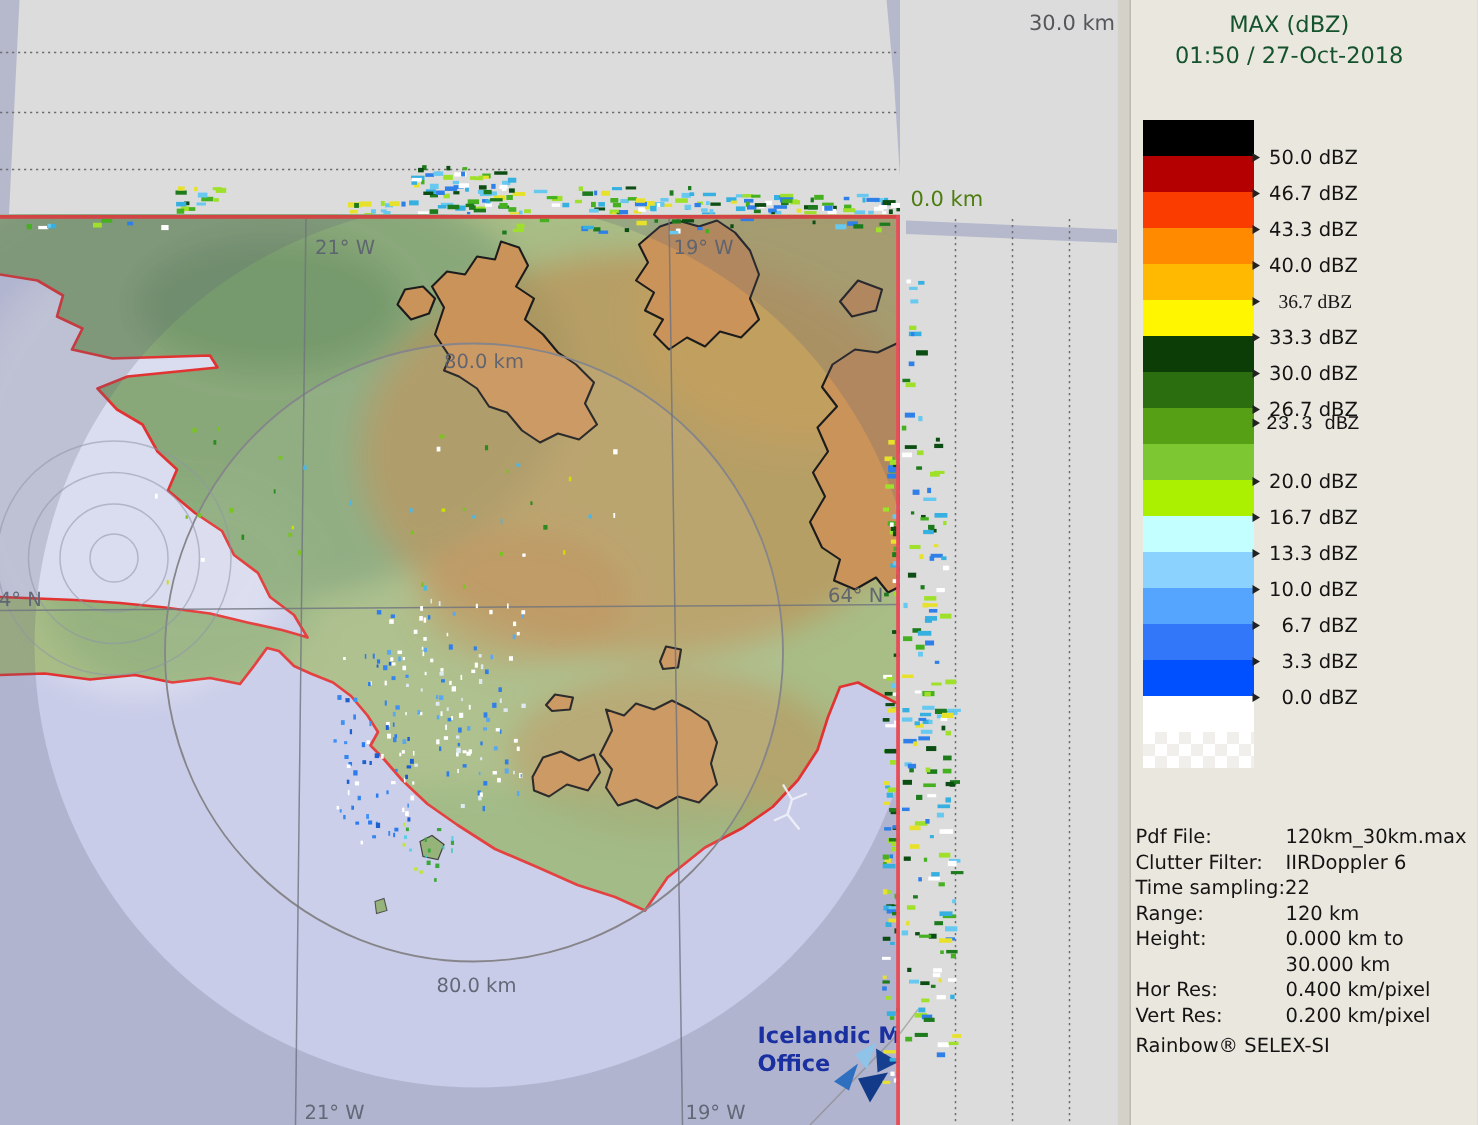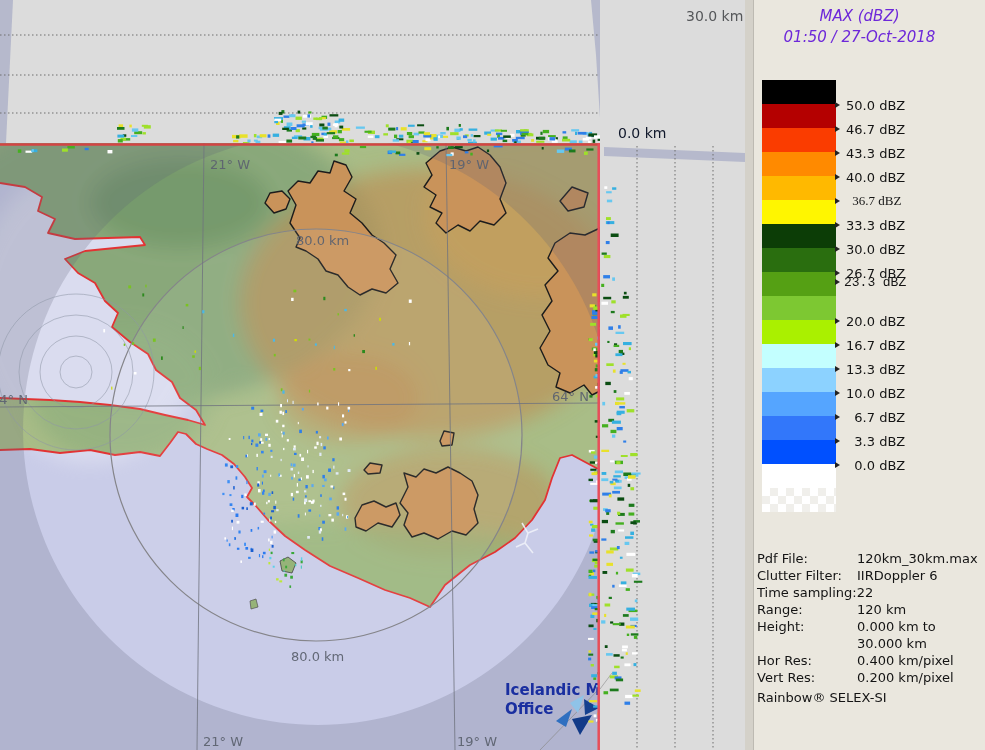--- a/index.html
+++ b/index.html
@@ -2,27 +2,27 @@
 <html><head>
 <meta charset="utf-8">
 <style>
   html,body{margin:0;padding:0;background:#dcdcdc;}
   #app{position:relative;width:985px;height:750px;overflow:hidden;
        font-family:"DejaVu Sans","Liberation Sans",sans-serif;background:#dcdcdc;}
   
   #top-panel{position:absolute;left:0;top:0;width:600px;height:143px;background:#dcdcdc;}
   #right-panel{position:absolute;left:600px;top:0;width:145px;height:750px;background:#dcdcdc;}
   #profile-top-label{position:absolute;left:86px;top:8px;font-size:14px;color:#55575a;}
-  #profile-bottom-label{position:absolute;left:18px;top:125px;font-size:14px;color:#0f172a;}
+  #profile-bottom-label{position:absolute;left:7px;top:125px;font-size:14px;color:#4d7c0f;}
   
   #map-wrap{position:absolute;left:0;top:143px;width:504px;height:607px;}
   
   #sidebar{position:absolute;left:745px;top:0;width:240px;height:750px;background:#eae7de;}
   #sidebar-strip{position:absolute;left:0;top:0;width:8px;height:750px;background:#d4d1c9;border-right:1px solid #bdbab2;}
-  #sb-header{position:absolute;left:9px;top:6px;width:211px;text-align:center;color:#6d28d9;font-style:italic;}
+  #sb-header{position:absolute;left:9px;top:6px;width:211px;text-align:center;color:#14532d;}
   #sb-header div{font-size:15px;line-height:21px;}
   #scale-swatches{position:absolute;left:17px;top:80px;width:74px;}
   .swatch{width:74px;height:24px;}
   .swatch-white{width:74px;height:24px;background:#ffffff;}
   .swatch-checker{width:74px;height:24px;
      background:conic-gradient(#f0efeb 25%,#ffffff 0 50%,#f0efeb 0 75%,#ffffff 0) 0 0/16px 16px;}
   .scale-label{position:absolute;left:90px;height:16px;font-size:13px;color:#141414;white-space:nowrap;display:flex;align-items:center;}
   .lvl-arrow{width:0;height:0;border-left:5px solid #222;border-top:3.5px solid transparent;border-bottom:3.5px solid transparent;margin-right:4px;}
   .lvl-num{display:inline-block;width:31px;text-align:right;}
   #meta-block{position:absolute;left:12px;top:522px;width:226px;font-size:13px;color:#141414;margin-top:28px;}

